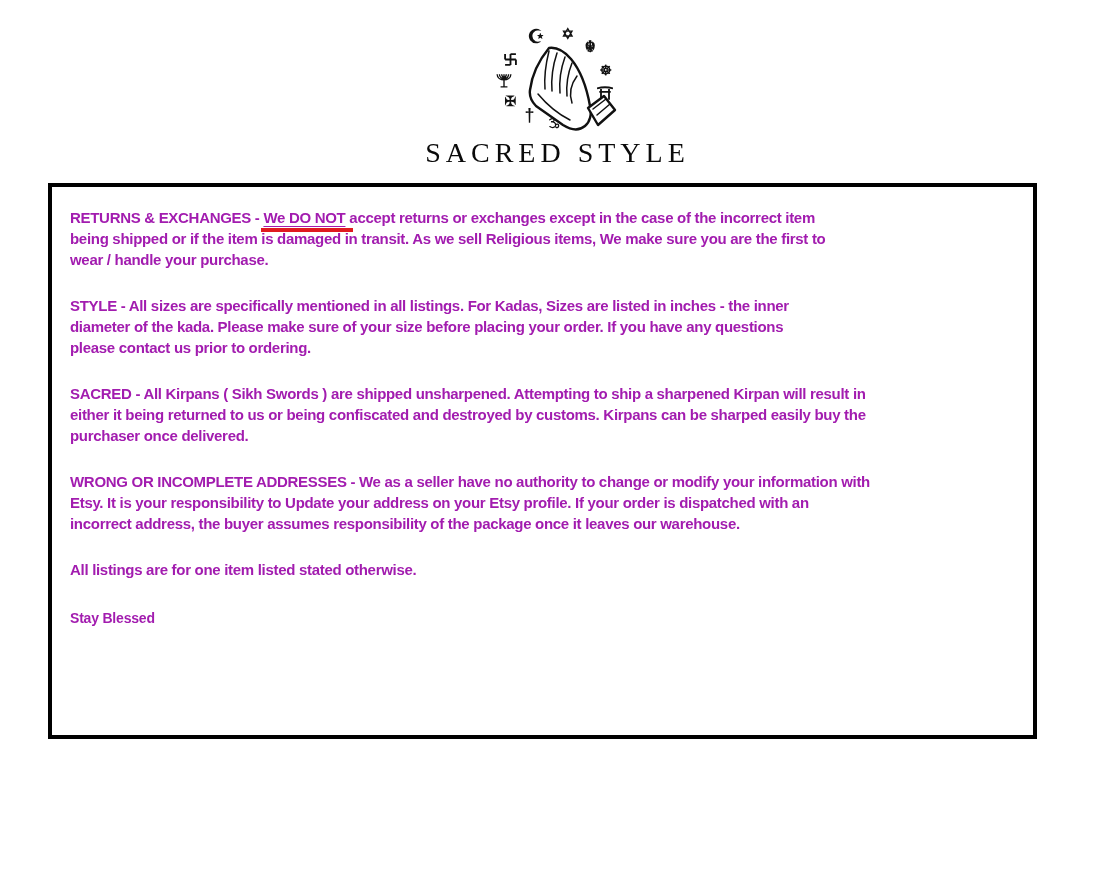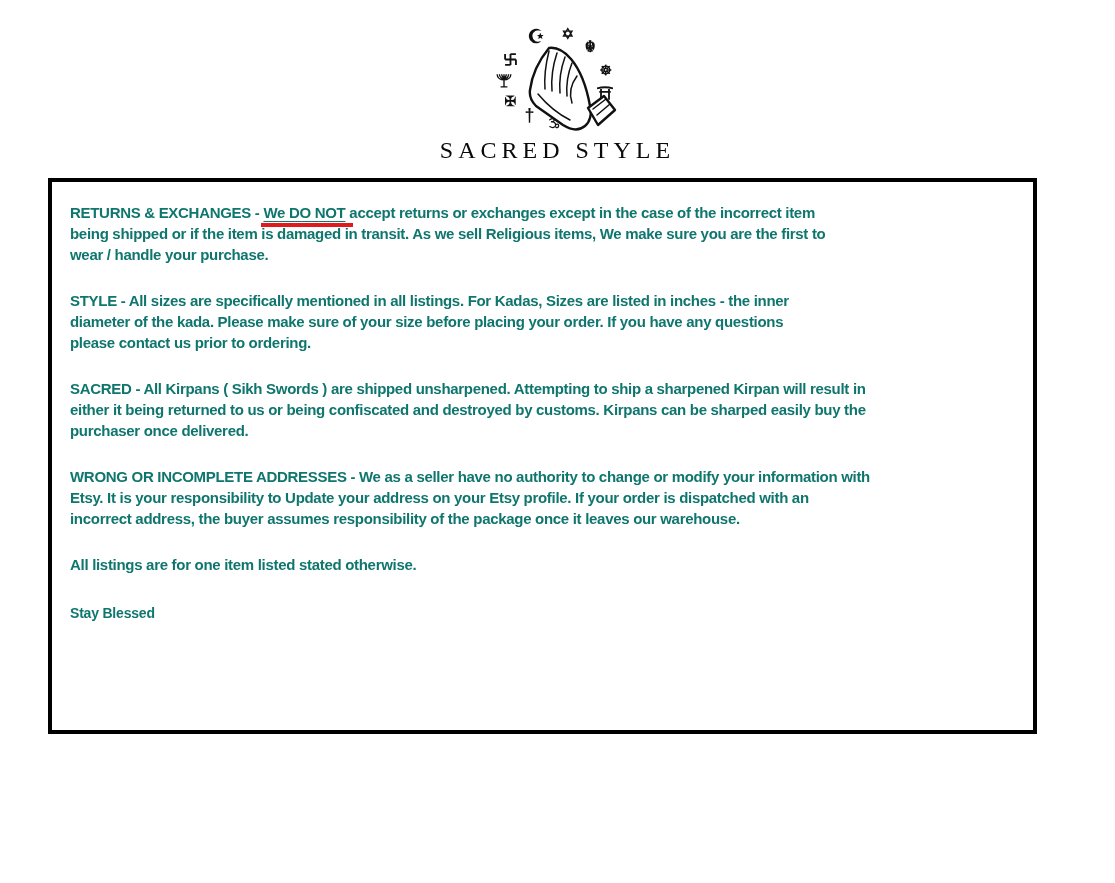--- a/index.html
+++ b/index.html
@@ -22,34 +22,34 @@
   .sym-buddha{left:108px;top:37px;font-size:14px;}
   .sym-torii{left:105px;top:60px;width:16px;}
   .sym-swastika{left:12px;top:27px;width:13px;}
   .sym-menorah{left:4px;top:46px;width:16px;}
   .sym-cross-pattee{left:13px;top:68px;font-size:14px;}
   .sym-latin-cross{left:33px;top:80px;font-size:18px;}
   .sym-om{left:54px;top:89px;width:15px;}
   .brand{
     margin-top:5px;
     font-family:"Liberation Serif", serif;
-    font-size:24px;letter-spacing:5px;color:#0a0a0a;
+    font-size:28px;letter-spacing:5px;color:#0a0a0a;
   }
   
   .policy-box{
     box-sizing:border-box;
     margin:14px 0 0 48px;
     width:989px;height:556px;
     border:4px solid #000;
     padding:20px 22px 0 18px;
   }
   .section{
     margin:0 0 25px 0;
     font-size:15px;font-weight:bold;letter-spacing:-0.3px;
-    line-height:21px;color:#0f766e;
+    line-height:21px;color:#a21caf;
   }
   .section .body{white-space:pre-line;}
   .do-not{
     position:relative;
     text-decoration:underline;
     text-underline-offset:3px;
   }
   .do-not::after{
     content:"";position:absolute;left:-2px;right:-8px;bottom:-6px;height:4px;
     background:var(--accent-red,#e01b20);

